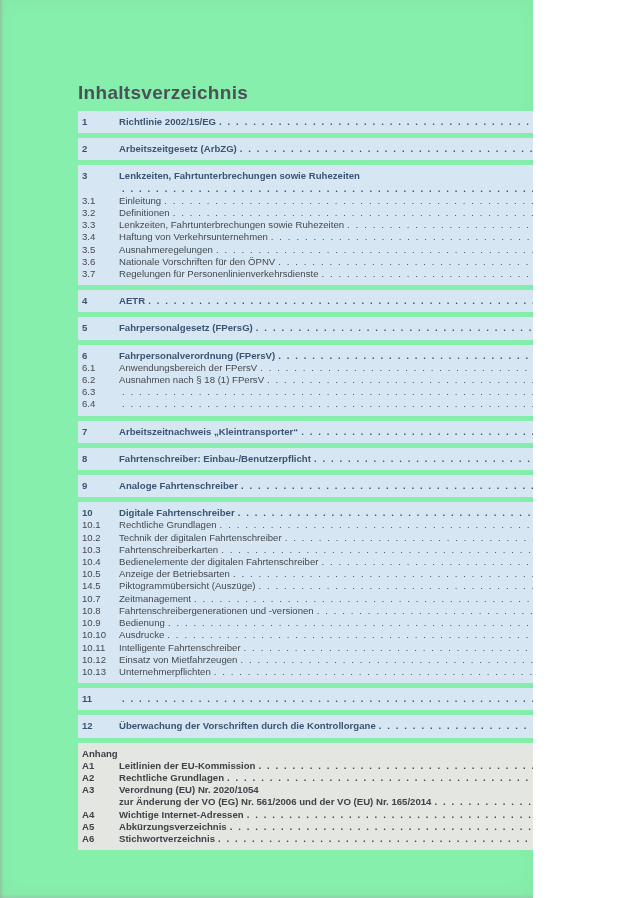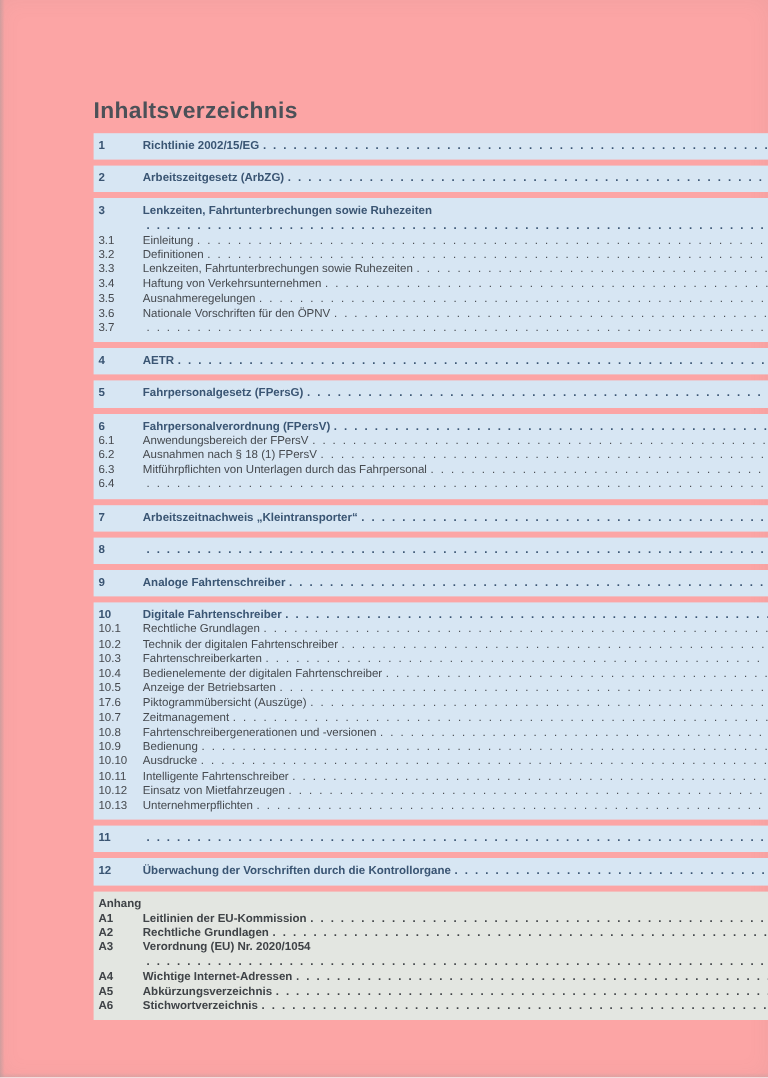--- a/index.html
+++ b/index.html
@@ -1,20 +1,20 @@
 <!DOCTYPE html>
 <html lang="de"><head>
 <meta charset="utf-8">
 <style>
   html, body { margin: 0; padding: 0; background: #ffffff; }
   .page {
     position: relative;
-    width: 640px;
+    width: 533px;
     height: 898px;
-    background: #fca5a5;
+    background: #86efac;
     font-family: "Liberation Sans", sans-serif;
     overflow: hidden;
     box-shadow: inset 0 0 18px rgba(120,120,120,.08);
   }
   .edge-left {
     position: absolute; left: 0; top: 0; width: 4px; height: 100%;
     background: linear-gradient(to right, rgba(150,150,150,.40), rgba(245,245,245,0));
   }
   .edge-bottom {
     position: absolute; left: 0; bottom: 0; width: 100%; height: 4px;
@@ -114,20 +114,21 @@
               <span class="title">Ausnahmeregelungen</span>
               <span class="dots">. . . . . . . . . . . . . . . . . . . . . . . . . . . . . . . . . . . . . . . . . . . . . . . . . . . . . . . . . . . . . . . . . . . . . . . . . . . . . . . . . . . . . . . . . . . . . . . . . . . . . . . . . . . . . . . . . . . . . . . . . . . . . . . . . . . . . . . . . . . . . . . . . . . . . . . . . . . . . . . . </span>
             </div>
             <div class="row sub">
               <span class="num">3.6</span>
               <span class="title">Nationale Vorschriften für den ÖPNV</span>
               <span class="dots">. . . . . . . . . . . . . . . . . . . . . . . . . . . . . . . . . . . . . . . . . . . . . . . . . . . . . . . . . . . . . . . . . . . . . . . . . . . . . . . . . . . . . . . . . . . . . . . . . . . . . . . . . . . . . . . . . . . . . . . . . . . . . . . . . . . . . . . . . . . . . . . . . . . . . . . . . . . . . . . . </span>
             </div>
             <div class="row sub">
               <span class="num">3.7</span>
+              <span class="title">Regelungen für Personenlinienverkehrsdienste</span>
               <span class="dots">. . . . . . . . . . . . . . . . . . . . . . . . . . . . . . . . . . . . . . . . . . . . . . . . . . . . . . . . . . . . . . . . . . . . . . . . . . . . . . . . . . . . . . . . . . . . . . . . . . . . . . . . . . . . . . . . . . . . . . . . . . . . . . . . . . . . . . . . . . . . . . . . . . . . . . . . . . . . . . . . </span>
             </div>
           </div>
 
   </div>
 
   <div class="section blue">
     <div class="band">
             <div class="row chapter">
               <span class="num">4</span>
@@ -161,21 +162,20 @@
               <span class="title">Anwendungsbereich der FPersV</span>
               <span class="dots">. . . . . . . . . . . . . . . . . . . . . . . . . . . . . . . . . . . . . . . . . . . . . . . . . . . . . . . . . . . . . . . . . . . . . . . . . . . . . . . . . . . . . . . . . . . . . . . . . . . . . . . . . . . . . . . . . . . . . . . . . . . . . . . . . . . . . . . . . . . . . . . . . . . . . . . . . . . . . . . . </span>
             </div>
             <div class="row sub">
               <span class="num">6.2</span>
               <span class="title">Ausnahmen nach § 18 (1) FPersV</span>
               <span class="dots">. . . . . . . . . . . . . . . . . . . . . . . . . . . . . . . . . . . . . . . . . . . . . . . . . . . . . . . . . . . . . . . . . . . . . . . . . . . . . . . . . . . . . . . . . . . . . . . . . . . . . . . . . . . . . . . . . . . . . . . . . . . . . . . . . . . . . . . . . . . . . . . . . . . . . . . . . . . . . . . . </span>
             </div>
             <div class="row sub">
               <span class="num">6.3</span>
-              <span class="title">Mitführpflichten von Unterlagen durch das Fahrpersonal</span>
               <span class="dots">. . . . . . . . . . . . . . . . . . . . . . . . . . . . . . . . . . . . . . . . . . . . . . . . . . . . . . . . . . . . . . . . . . . . . . . . . . . . . . . . . . . . . . . . . . . . . . . . . . . . . . . . . . . . . . . . . . . . . . . . . . . . . . . . . . . . . . . . . . . . . . . . . . . . . . . . . . . . . . . . </span>
             </div>
             <div class="row sub">
               <span class="num">6.4</span>
               <span class="dots">. . . . . . . . . . . . . . . . . . . . . . . . . . . . . . . . . . . . . . . . . . . . . . . . . . . . . . . . . . . . . . . . . . . . . . . . . . . . . . . . . . . . . . . . . . . . . . . . . . . . . . . . . . . . . . . . . . . . . . . . . . . . . . . . . . . . . . . . . . . . . . . . . . . . . . . . . . . . . . . . </span>
             </div>
           </div>
 
   </div>
 
@@ -187,20 +187,21 @@
               <span class="dots">. . . . . . . . . . . . . . . . . . . . . . . . . . . . . . . . . . . . . . . . . . . . . . . . . . . . . . . . . . . . . . . . . . . . . . . . . . . . . . . . . . . . . . . . . . . . . . . . . . . . . . . . . . . . . . . . . . . . . . . . . . . . . . . . . . . . . . . . . . . . . . . . . . . . . . . . . . . . . . . . </span>
             </div>
           </div>
 
   </div>
 
   <div class="section blue">
     <div class="band">
             <div class="row chapter">
               <span class="num">8</span>
+              <span class="title">Fahrtenschreiber: Einbau-/Benutzerpflicht</span>
               <span class="dots">. . . . . . . . . . . . . . . . . . . . . . . . . . . . . . . . . . . . . . . . . . . . . . . . . . . . . . . . . . . . . . . . . . . . . . . . . . . . . . . . . . . . . . . . . . . . . . . . . . . . . . . . . . . . . . . . . . . . . . . . . . . . . . . . . . . . . . . . . . . . . . . . . . . . . . . . . . . . . . . . </span>
             </div>
           </div>
 
   </div>
 
   <div class="section blue">
     <div class="band">
             <div class="row chapter">
               <span class="num">9</span>
@@ -237,21 +238,21 @@
               <span class="num">10.4</span>
               <span class="title">Bedienelemente der digitalen Fahrtenschreiber</span>
               <span class="dots">. . . . . . . . . . . . . . . . . . . . . . . . . . . . . . . . . . . . . . . . . . . . . . . . . . . . . . . . . . . . . . . . . . . . . . . . . . . . . . . . . . . . . . . . . . . . . . . . . . . . . . . . . . . . . . . . . . . . . . . . . . . . . . . . . . . . . . . . . . . . . . . . . . . . . . . . . . . . . . . . </span>
             </div>
             <div class="row sub">
               <span class="num">10.5</span>
               <span class="title">Anzeige der Betriebsarten</span>
               <span class="dots">. . . . . . . . . . . . . . . . . . . . . . . . . . . . . . . . . . . . . . . . . . . . . . . . . . . . . . . . . . . . . . . . . . . . . . . . . . . . . . . . . . . . . . . . . . . . . . . . . . . . . . . . . . . . . . . . . . . . . . . . . . . . . . . . . . . . . . . . . . . . . . . . . . . . . . . . . . . . . . . . </span>
             </div>
             <div class="row sub">
-              <span class="num">17.6</span>
+              <span class="num">14.5</span>
               <span class="title">Piktogrammübersicht (Auszüge)</span>
               <span class="dots">. . . . . . . . . . . . . . . . . . . . . . . . . . . . . . . . . . . . . . . . . . . . . . . . . . . . . . . . . . . . . . . . . . . . . . . . . . . . . . . . . . . . . . . . . . . . . . . . . . . . . . . . . . . . . . . . . . . . . . . . . . . . . . . . . . . . . . . . . . . . . . . . . . . . . . . . . . . . . . . . </span>
             </div>
             <div class="row sub">
               <span class="num">10.7</span>
               <span class="title">Zeitmanagement</span>
               <span class="dots">. . . . . . . . . . . . . . . . . . . . . . . . . . . . . . . . . . . . . . . . . . . . . . . . . . . . . . . . . . . . . . . . . . . . . . . . . . . . . . . . . . . . . . . . . . . . . . . . . . . . . . . . . . . . . . . . . . . . . . . . . . . . . . . . . . . . . . . . . . . . . . . . . . . . . . . . . . . . . . . . </span>
             </div>
             <div class="row sub">
               <span class="num">10.8</span>
@@ -322,20 +323,21 @@
               <span class="num">A2</span>
               <span class="title">Rechtliche Grundlagen</span>
               <span class="dots">. . . . . . . . . . . . . . . . . . . . . . . . . . . . . . . . . . . . . . . . . . . . . . . . . . . . . . . . . . . . . . . . . . . . . . . . . . . . . . . . . . . . . . . . . . . . . . . . . . . . . . . . . . . . . . . . . . . . . . . . . . . . . . . . . . . . . . . . . . . . . . . . . . . . . . . . . . . . . . . . </span>
             </div>
             <div class="row appendix">
               <span class="num">A3</span>
               <span class="title">Verordnung (EU) Nr. 2020/1054</span>
             </div>
             <div class="row appendix">
               <span class="num"></span>
+              <span class="title">zur Änderung der VO (EG) Nr. 561/2006 und der VO (EU) Nr. 165/2014</span>
               <span class="dots">. . . . . . . . . . . . . . . . . . . . . . . . . . . . . . . . . . . . . . . . . . . . . . . . . . . . . . . . . . . . . . . . . . . . . . . . . . . . . . . . . . . . . . . . . . . . . . . . . . . . . . . . . . . . . . . . . . . . . . . . . . . . . . . . . . . . . . . . . . . . . . . . . . . . . . . . . . . . . . . . </span>
             </div>
             <div class="row appendix">
               <span class="num">A4</span>
               <span class="title">Wichtige Internet-Adressen</span>
               <span class="dots">. . . . . . . . . . . . . . . . . . . . . . . . . . . . . . . . . . . . . . . . . . . . . . . . . . . . . . . . . . . . . . . . . . . . . . . . . . . . . . . . . . . . . . . . . . . . . . . . . . . . . . . . . . . . . . . . . . . . . . . . . . . . . . . . . . . . . . . . . . . . . . . . . . . . . . . . . . . . . . . . </span>
             </div>
             <div class="row appendix">
               <span class="num">A5</span>
               <span class="title">Abkürzungsverzeichnis</span>

